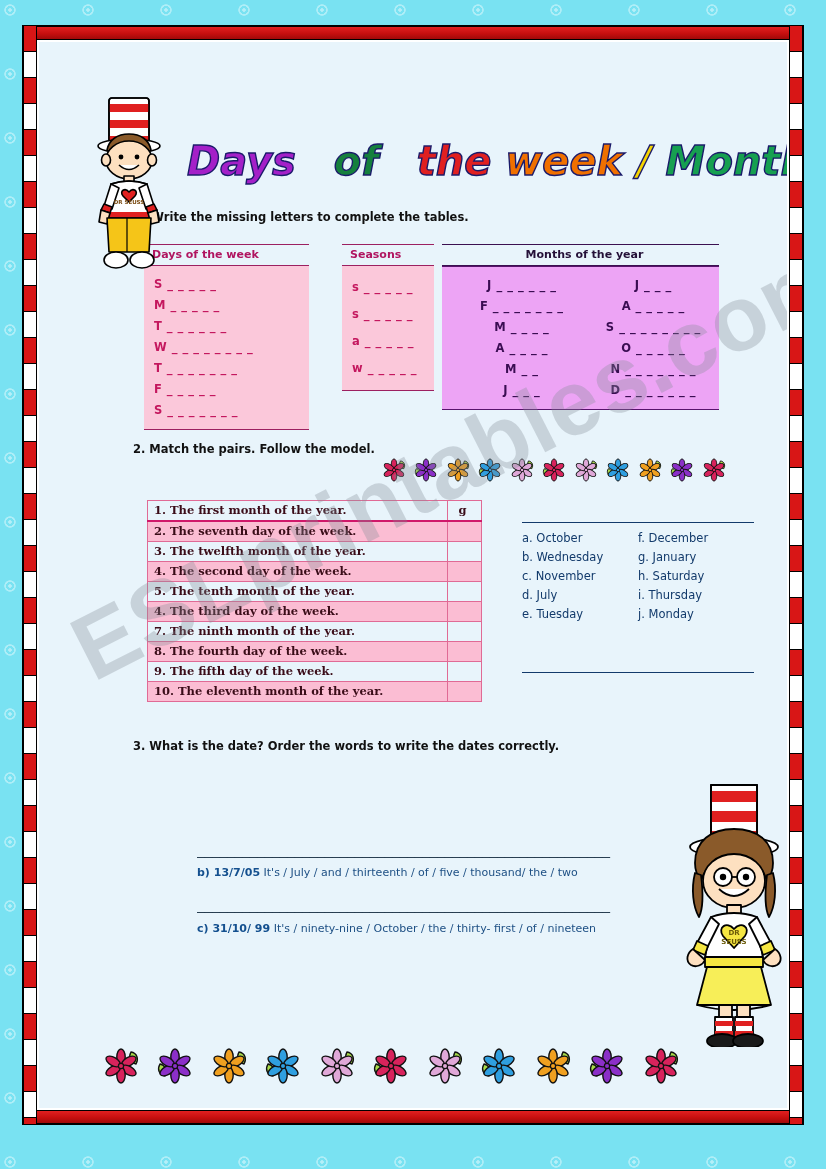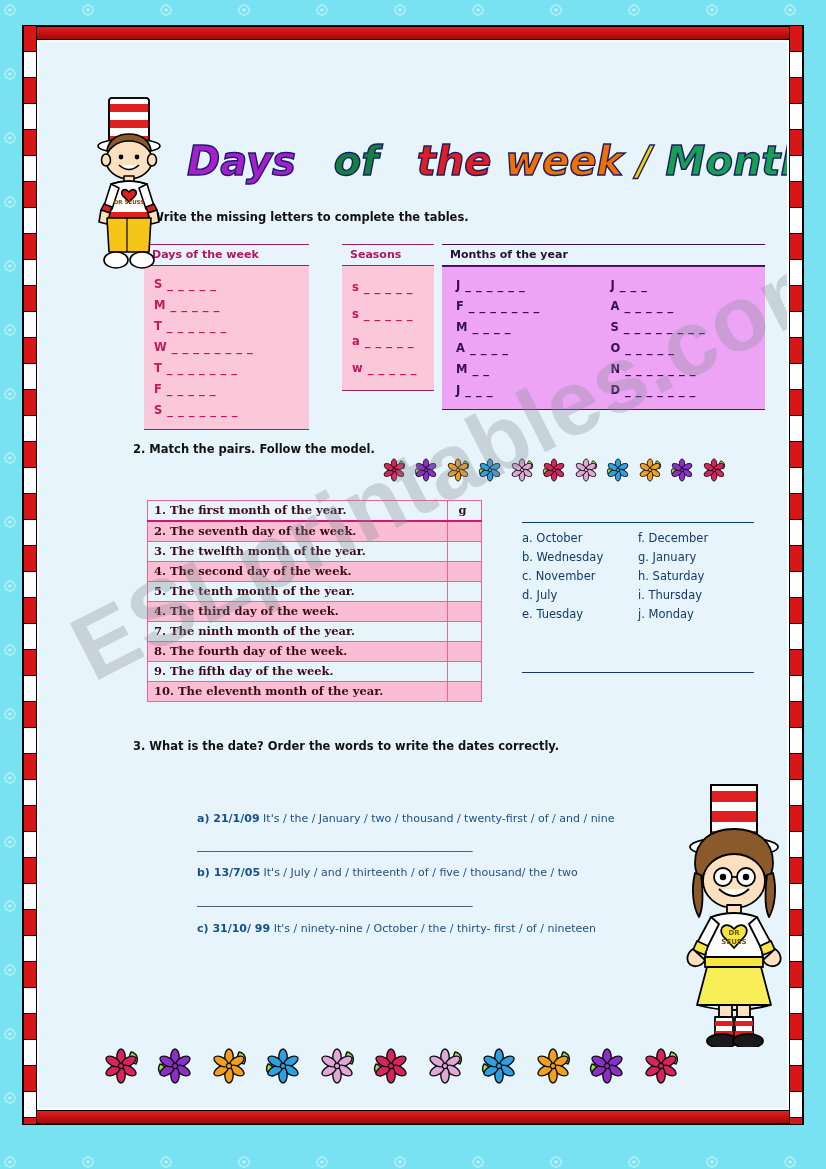--- a/index.html
+++ b/index.html
@@ -120,21 +120,21 @@
   .s1row {
     font-family: "DejaVu Sans", sans-serif;
     font-size: 11.5px; font-weight: bold;
     color: #c4175e; line-height: 21px;
     letter-spacing: .5px; white-space: nowrap;
   }
   .violetbody .s1row { color: #3a0d52; }
 
   #tbl-days { left: 105px; top: 202px; width: 165px; }
   #tbl-seasons { left: 275px; top: 202px; width: 120px; padding-left: 28px; }
-  #tbl-months { left: 403px; top: 202px; width: 323px; }
+  #tbl-months { left: 403px; top: 202px; width: 277px; text-align: center; }
   #tbl-seasons .s1row { line-height: 27px; }
   .months-grid { display: flex; }
   .months-col { flex: 1; }
   .months-col:first-child { padding-left: 4px; }
 
   
   .flower-strip { position: absolute; z-index: 11; display: flex; align-items: center; }
   #flowers-s2 { left: 342px; top: 415px; gap: 6px; }
   #flowers-bottom { left: 62px; top: 1004px; gap: 14px; }
 
@@ -178,21 +178,21 @@
     font-family: "DejaVu Sans", sans-serif;
     font-size: 11px; color: #1d4f84; white-space: nowrap;
   }
   .date-item .code { font-weight: bold; color: #14508f; }
   #date-a { left: 158px; top: 770px; }
   #date-b { left: 158px; top: 824px; }
   #date-c { left: 158px; top: 880px; }
   .answer-line {
     position: absolute; z-index: 11;
     font-family: "DejaVu Sans", sans-serif;
-    font-size: 11px; color: #23394d; letter-spacing: -0.5px;
+    font-size: 16px; color: #23394d; letter-spacing: -0.5px;
     white-space: nowrap; overflow: hidden; width: 475px;
   }
   #line-a { left: 158px; top: 797px; }
   #line-b { left: 158px; top: 852px; }
 
   
   #boy  { position: absolute; left: 42px;  top: 52px;  z-index: 20; }
   #girl { position: absolute; left: 630px; top: 735px; z-index: 20; }
 </style>
 </head>
@@ -467,24 +467,20 @@
             <div class="opt">h. Saturday</div>
             <div class="opt">i. Thursday</div>
             <div class="opt">j. Monday</div>
           </div>
         </div>
         <div class="rule bot"></div>
       </div>
 
       <div class="instruction" id="inst3">3. What is the date? Order the words to write the dates correctly.</div>
 
-      <div class="date-item" id="date-a">
-        <span class="code">a) 21/1/09</span>
-        <span>It's / the / January / two / thousand / twenty-first / of / and / nine</span>
-      </div>
       <div class="answer-line" id="line-a">_______________________________________________________</div>
 
       <div class="date-item" id="date-b">
         <span class="code">b) 13/7/05</span>
         <span>It's / July / and / thirteenth / of / five / thousand/ the / two</span>
       </div>
       <div class="answer-line" id="line-b">_______________________________________________________</div>
 
       <div class="date-item" id="date-c">
         <span class="code">c) 31/10/ 99</span>

